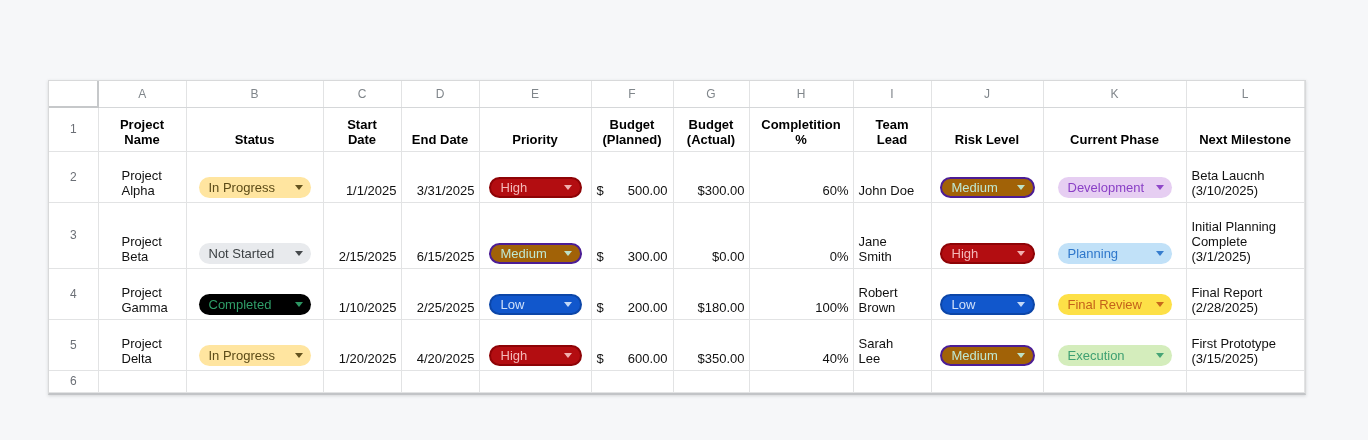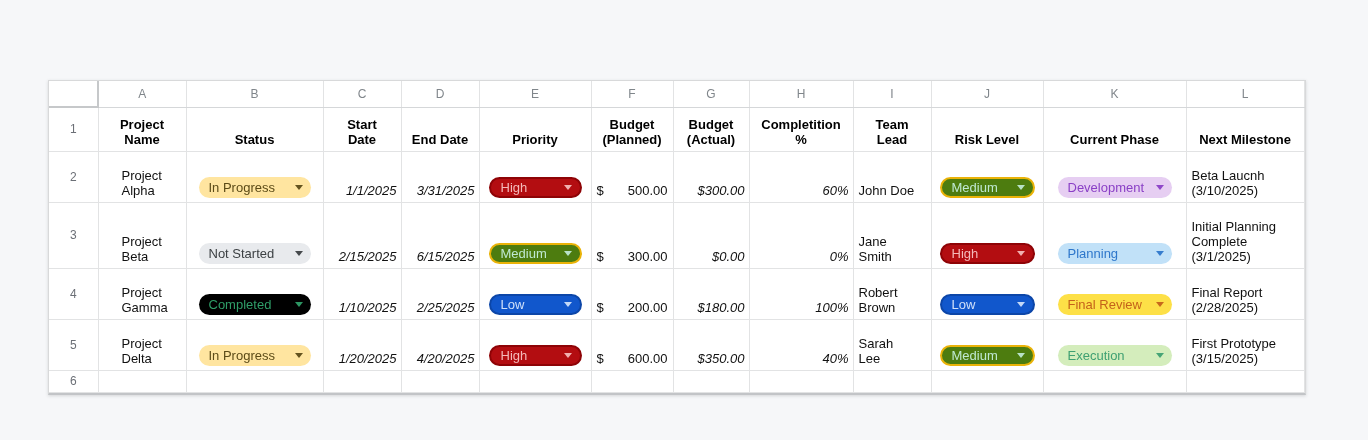--- a/index.html
+++ b/index.html
@@ -35,21 +35,21 @@
   td.hd{
     font-weight:bold;color:#000;font-size:13px;line-height:15px;
     text-align:center;vertical-align:bottom;padding:2px 8px 4px 8px;
     word-wrap:break-word;
   }
   
   td.c{
     font-size:13px;line-height:15px;color:#111;vertical-align:bottom;
     padding:2px 4px 4px 4px;word-wrap:break-word;
   }
-  td.ar{text-align:right;font-style:italic;}
+  td.ar{text-align:right;}
   td.ac{text-align:center;}
   td.pa{padding:2px 14px 4px 23px;}   
   td.pi{padding:2px 16px 4px 5px;}   
   td.plm{padding:16px 4px 4px 5px;}   
   .acct{display:flex;justify-content:space-between;padding:0 1px;}
   
   tr.r1 td{height:44px;} tr.r2 td{height:46px;} tr.r3 td{height:56px;}
   tr.r4 td{height:45px;} tr.r5 td{height:45px;} tr.r6 td{height:22px;}
   
   .chip{
@@ -59,21 +59,21 @@
   }
   .arr{
     width:0;height:0;border-left:4.5px solid transparent;border-right:4.5px solid transparent;
     border-top:5px solid currentColor;margin-left:auto;opacity:.95;flex:none;
   }
   .cw-b{width:112px;} .cw-e{width:93px;} .cw-j{width:95px;} .cw-k{width:114px;}
   .chip-inprogress{background:#ffe5a0;color:#5c4b17;text-align:center;}
   .chip-notstarted{background:#e8eaed;color:#3c4043;}
   .chip-completed{background:#000000;color:#2f9e68;}
   .chip-high{background:#b30d11;color:#f4b9b9;border:2px solid #8e0306;}
-  .chip-medium{background:#4d7c0f;color:#bfe8d2;border:2px solid #eab308;}
+  .chip-medium{background:#a16207;color:#bfe8d2;border:2px solid #4c1d95;}
   .chip-low{background:#1157cc;color:#cfe0f9;border:2px solid #0c46a8;}
   .chip-development{background:#e6cef2;color:#8a3fc6;}
   .chip-planning{background:#c1e1f8;color:#2e77cb;}
   .chip-finalreview{background:#fde047;color:#c4621a;}
   .chip-execution{background:#d4edbc;color:#3fa072;}
 </style>
 </head>
 <body>
 
 <div class="stage">

